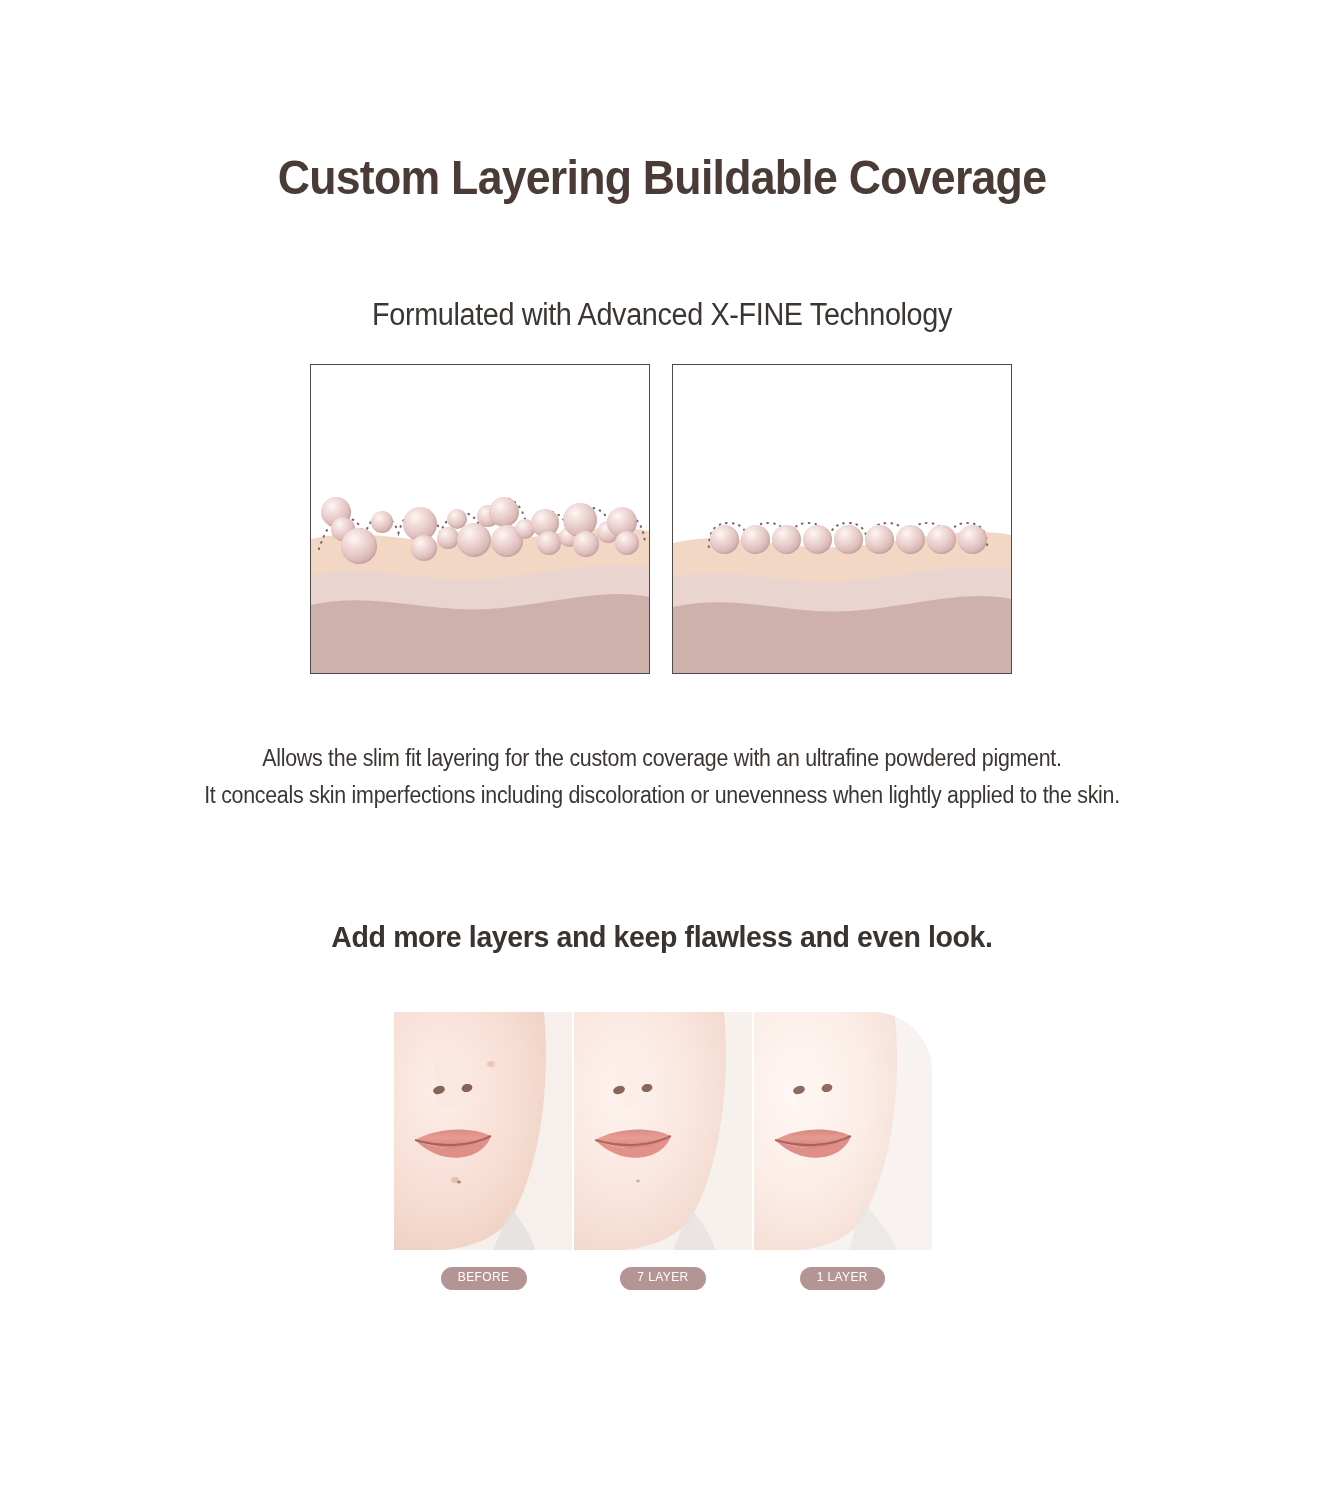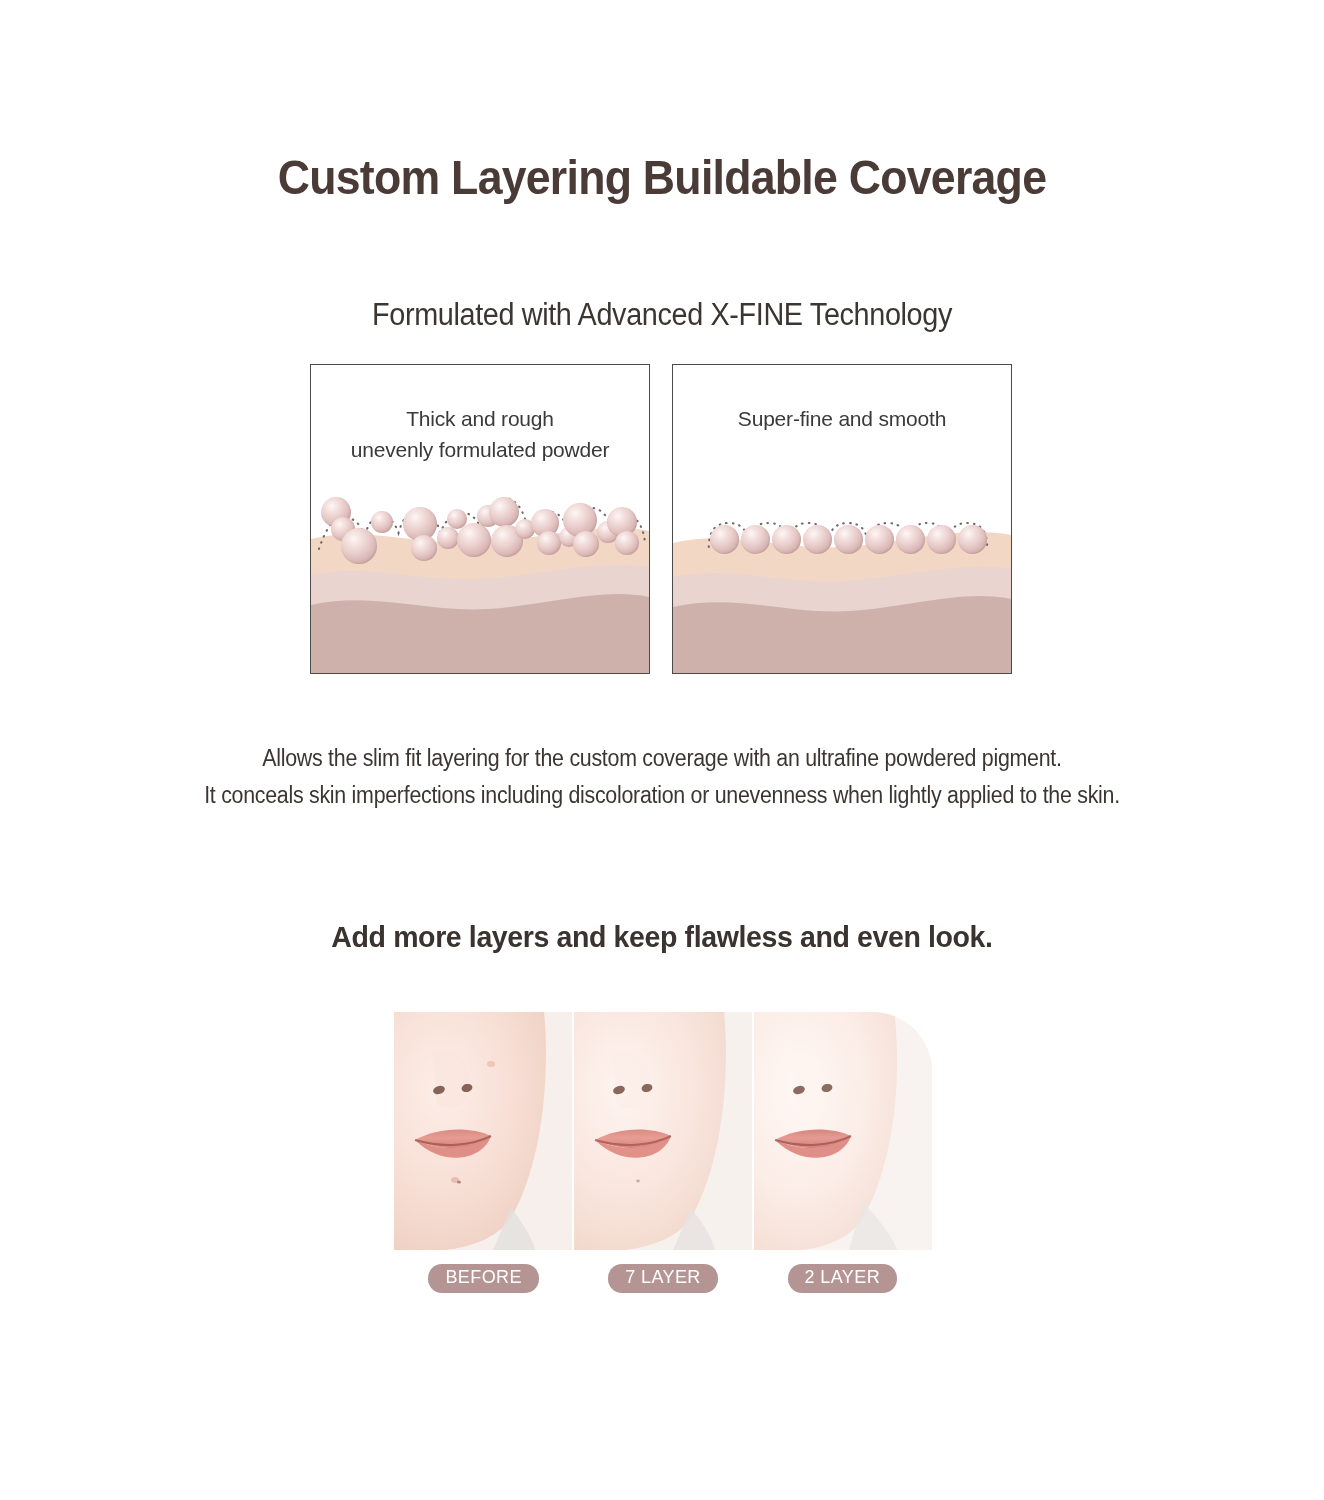--- a/index.html
+++ b/index.html
@@ -183,42 +183,38 @@
   }
   .label-cell {
     width: 33.3333%;
     display: flex;
     justify-content: center;
     align-items: center;
   }
   .pill {
     background: #b59494;
     color: #ffffff;
-    font-size: 18px;
+    font-size: 12px;
     font-weight: 400;
     letter-spacing: 0.4px;
     padding: 4px 17px 7px;
     border-radius: 14px;
     line-height: 1;
     white-space: nowrap;
   }
 </style>
 </head>
 <body>
 
 <div class="page-title">Custom Layering Buildable Coverage</div>
 <div class="subtitle">Formulated with Advanced X-FINE Technology</div>
 
 <div class="compare-wrap">
 
   <div class="compare-box left">
-    <div class="box-caption">
-      <div>Thick and rough</div>
-      <div>unevenly formulated powder</div>
-    </div>
 
     <svg class="dots-svg" viewBox="0 0 340 80" preserveAspectRatio="none">
       <path d="M8,62 Q20,26 36,30 Q48,33 54,48 Q62,24 76,30 Q84,34 88,46
                Q96,18 114,24 Q126,29 130,46 Q140,22 156,26 Q168,30 172,46
                Q182,6 200,12 Q214,18 218,44 Q230,20 246,26 Q256,31 260,46
                Q270,16 288,22 Q300,28 304,46 Q312,26 326,32 Q334,38 336,56" fill="none" stroke="#6e6a67" stroke-width="2.1" stroke-linecap="round" stroke-dasharray="0.6 6"></path>
     </svg>
 
     <svg class="skin-svg" viewBox="0 0 340 160" preserveAspectRatio="none">
       <path d="M0,26 C60,12 110,34 170,30 C232,26 288,8 340,18 L340,160 L0,160 Z" fill="#f2d7c4"></path>
@@ -246,21 +242,20 @@
       <span class="bead" style="left:252px; top:28px; width:34px; height:34px;"></span>
       <span class="bead" style="left:262px; top:56px; width:26px; height:26px;"></span>
       <span class="bead" style="left:286px; top:46px; width:22px; height:22px;"></span>
       <span class="bead" style="left:296px; top:32px; width:30px; height:30px;"></span>
       <span class="bead" style="left:304px; top:56px; width:24px; height:24px;"></span>
     </div>
   </div>
 
   <div class="compare-box right">
     <div class="box-caption">
-      <div>Super-fine and smooth</div>
     </div>
 
     <svg class="dots-svg" viewBox="0 0 340 80" preserveAspectRatio="none">
       <path d="M36,60 Q36,36 56,36 Q76,36 76,60 Q76,36 96,36 Q116,36 116,60
                Q116,36 136,36 Q156,36 156,60 Q156,36 176,36 Q196,36 196,60
                Q196,36 216,36 Q236,36 236,60 Q236,36 256,36 Q276,36 276,60
                Q276,36 296,36 Q316,36 316,60" fill="none" stroke="#6e6a67" stroke-width="2.1" stroke-linecap="round" stroke-dasharray="0.6 6"></path>
     </svg>
 
     <svg class="skin-svg" viewBox="0 0 340 160" preserveAspectRatio="none">
@@ -376,15 +371,15 @@
 </div>
 
 <div class="label-row">
   <div class="label-cell">
     <span class="pill">BEFORE</span>
   </div>
   <div class="label-cell">
     <span class="pill">7 LAYER</span>
   </div>
   <div class="label-cell">
-    <span class="pill">2 LAYER</span>
+    <span class="pill">1 LAYER</span>
   </div>
 </div>
 
 </body></html>

